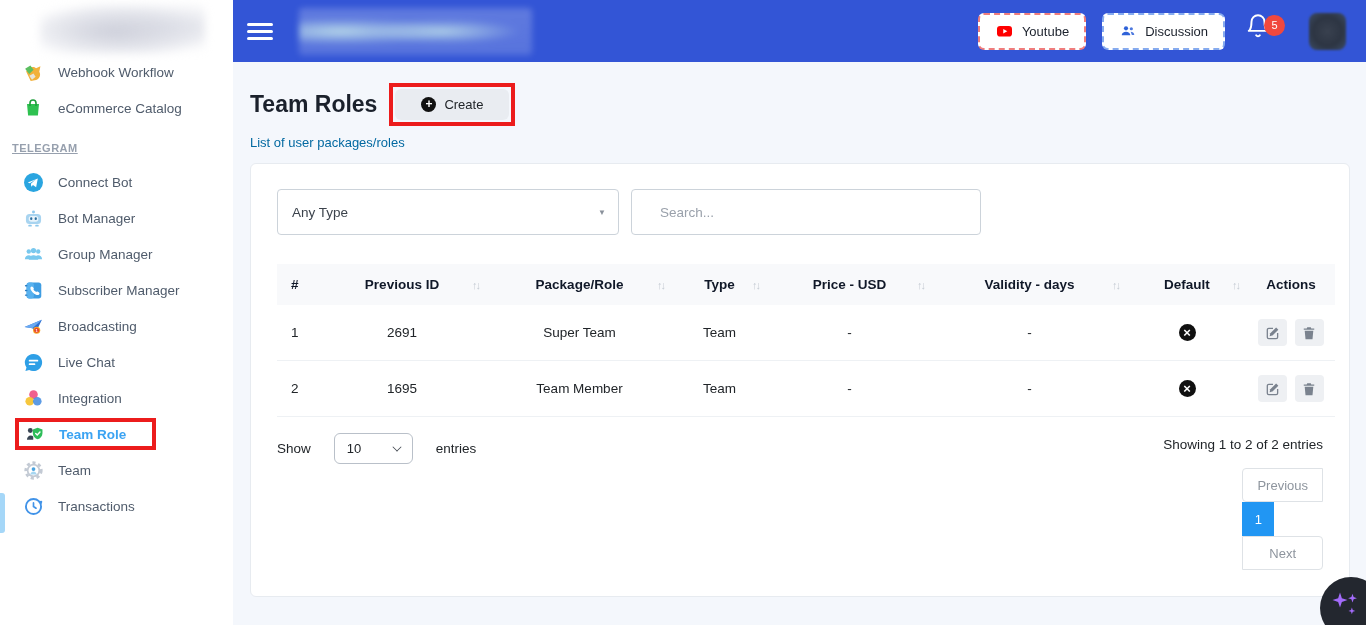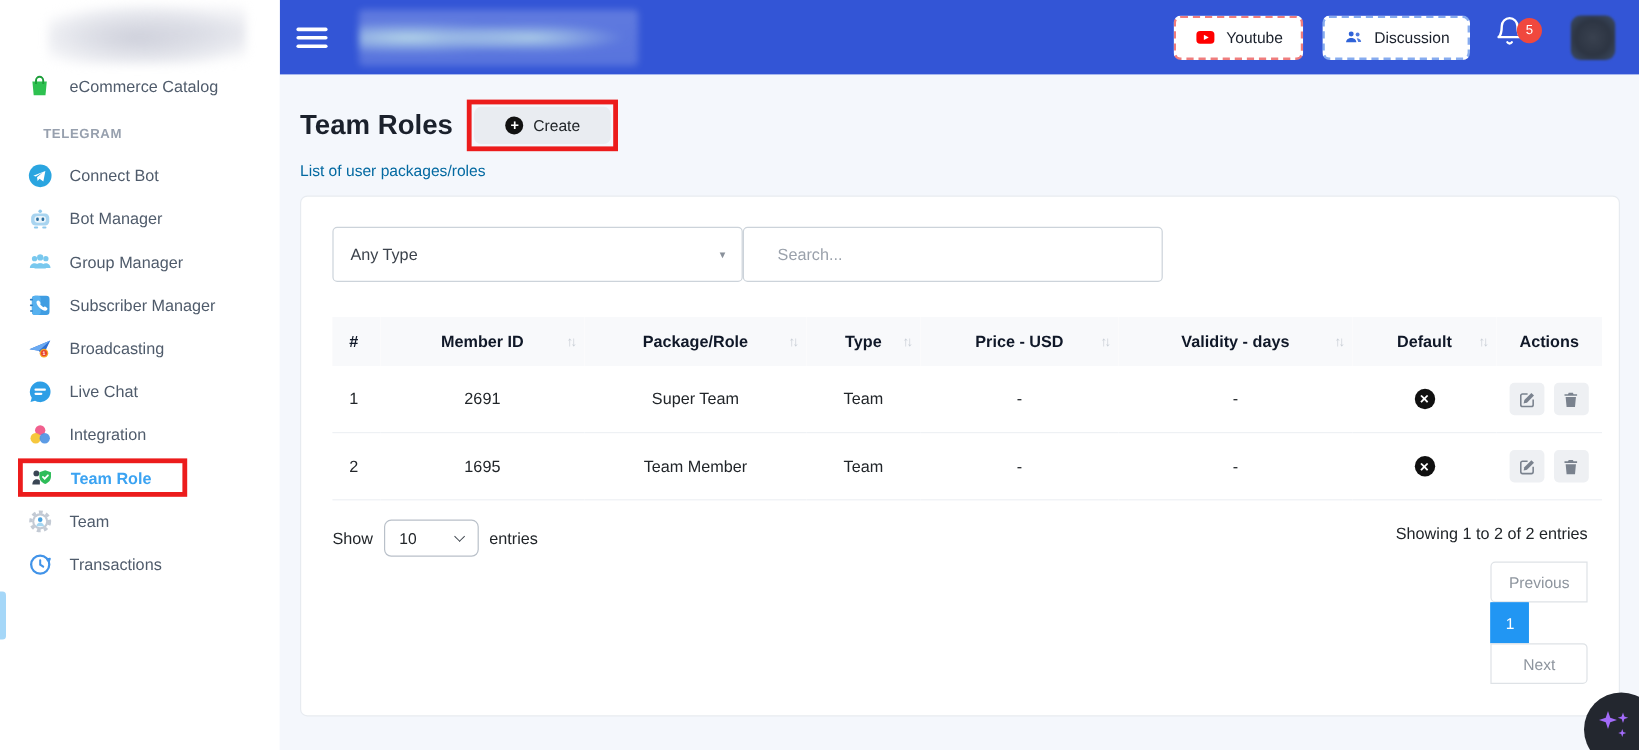--- a/index.html
+++ b/index.html
@@ -11,21 +11,21 @@
   .sidebar { width:233px; min-width:233px; background:#fff; height:625px; position:relative; z-index:5; }
   .logo-blur { height:50px; margin:4px 28px 0 40px; border-radius:8px;
     background:
       radial-gradient(ellipse at 45% 55%, rgba(205,207,218,.95), rgba(222,224,232,.55) 55%, transparent 75%),
       radial-gradient(ellipse at 75% 45%, rgba(214,216,226,.8), transparent 70%);
     filter: blur(4px); }
   .side-item { display:flex; align-items:center; gap:14px; height:36px; padding-left:22px;
     font-size:13.5px; color:#4f5b6b; cursor:pointer; }
   .side-item .s-icon { width:22px; height:22px; display:flex; align-items:center; justify-content:center; flex:0 0 22px; }
   .side-section { font-size:11px; font-weight:bold; color:#97a0ae; letter-spacing:.5px;
-    padding:16px 0 10px 36px; }
+    padding:16px 0 10px 12px;text-decoration:underline; }
   .side-item.active-item { position:relative; padding-left:1px; }
   .red-box { display:inline-flex; align-items:center; gap:14px; border:4px solid #ec1c1c;
     padding:1px 26px 1px 4px; margin-left:14px; }
   .active-label { color:#3ba3f2; font-weight:bold; }
   .active-bar { position:absolute; left:0; top:493px; width:5px; height:40px; background:#a5d7f8; border-radius:0 3px 3px 0; }
 
   
   .main { flex:1; display:flex; flex-direction:column; background:#f4f7fc; overflow:hidden; }
   .topbar { height:62px; background:#3355d6; display:flex; align-items:center; padding:0 20px 0 14px; gap:18px; }
   .hamburger { width:26px; display:flex; flex-direction:column; gap:4px; cursor:pointer; }
@@ -53,21 +53,21 @@
   .title-row { display:flex; align-items:center; }
   .page-title { font-size:23px; font-weight:bold; color:#1b212c; }
   .create-box { border:4px solid #ec1c1c; padding:2px; margin-left:12px; }
   .create-btn { display:flex; align-items:center; gap:8px; background:#e9ecf1; border:none;
     border-radius:6px; padding:8px 26px; font-size:13px; color:#212529; cursor:pointer; font-family:inherit; }
   .plus-circle { width:15px; height:15px; border-radius:50%; background:#111; color:#fff;
     font-size:12px; line-height:14px; text-align:center; font-weight:bold; }
   .subtitle { margin-top:9px; font-size:13px; color:#0369a1; }
 
   .card { background:#fff; border:1px solid #e7ebf0; border-radius:6px; margin-top:13px; padding:25px 26px 26px; }
-  .filter-row { display:flex; gap:0; }
+  .filter-row { display:flex; gap:12px; }
   .select2 { width:342px; height:46px; border:1px solid #ccd3da; border-radius:4px; display:flex;
     align-items:center; padding:0 14px; font-size:13.5px; color:#3c434c; position:relative; cursor:pointer; background:#fff; }
   .select2 .caret { position:absolute; right:12px; font-size:8px; color:#8a919b; }
   .search-input { width:350px; height:46px; border:1px solid #ccd3da; border-radius:4px;
     padding:0 28px; font-size:13.5px; color:#3c434c; font-family:inherit; outline:none; }
   .search-input::placeholder { color:#9aa1ab; }
 
   table { width:100%; border-collapse:collapse; margin-top:29px; table-layout:fixed; }
   th { background:#f8f9fb; font-size:13.5px; font-weight:bold; color:#101828; padding:13px 8px;
     text-align:center; position:relative; }
@@ -76,21 +76,21 @@
     font-size:11px; font-weight:normal; letter-spacing:-2px; cursor:pointer; }
   td { font-size:13.5px; color:#212529; padding:14px 8px; text-align:center; border-bottom:1px solid #eef1f4; }
   td.col-num { text-align:left; padding-left:14px; }
   .x-circle { display:inline-flex; width:17px; height:17px; border-radius:50%; background:#101010;
     color:#fff; font-size:13px; line-height:1; align-items:center; justify-content:center; font-weight:bold; }
   .action-btn { display:inline-flex; align-items:center; justify-content:center; width:29px; height:27px;
     border:none; border-radius:4px; background:#eef0f3; color:#7a828e; cursor:pointer; margin:0 2px; }
   .action-btn svg { width:14px; height:14px; }
 
   .table-footer { display:flex; justify-content:space-between; margin-top:16px; align-items:flex-start; }
-  .show-group { display:flex; align-items:center; gap:9px; font-size:13.5px; color:#212529; }
+  .show-group { display:flex; align-items:center; gap:23px; font-size:13.5px; color:#212529; }
   .entries-select { width:79px; height:31px; border:1px solid #b9c0c9; border-radius:6px; display:flex;
     align-items:center; padding:0 12px; font-size:13px; color:#212529; position:relative; cursor:pointer; background:#fff; }
   .entries-select .chev { position:absolute; right:11px; top:9px; width:8px; height:8px;
     border-right:1.8px solid #3c434c; border-bottom:1.8px solid #3c434c; transform:rotate(45deg) scale(.8); }
   .footer-right { display:flex; flex-direction:column; align-items:flex-end;justify-content:space-between; }
   .showing-text { font-size:13.5px; color:#212529; margin-top:4px; }
   .pagination { display:flex; margin-top:16px;flex-direction:column; }
   .page-btn { height:34px; border:1px solid #dee2e6; background:#fff; color:#8e959e; font-size:13px;
     padding:0 14px; cursor:pointer; font-family:inherit; }
   .page-btn.prev { border-radius:4px 0 0 4px; }
@@ -104,20 +104,30 @@
 </head>
 <body>
 
 <div class="app">
 
   <aside class="sidebar">
     <div class="logo-blur"></div>
 
     <div class="side-item">
       <span class="s-icon">
+        <svg viewBox="0 0 20 20" width="21" height="21">
+            <path d="M3 9c2-4.2 7.2-5.2 9.4-3l4.2-2-1.1 5.2c1.9 3 .1 6.8-3 7.9l-5.2 1z" fill="#f2b13b"></path>
+            <path d="M2 6.4l5-3.1 3.1 4.1-4.2 4z" fill="#5cbf60"></path>
+            <path d="M6 13l4-2 2 3-3.4 3z" fill="#e8e4da"></path>
+          </svg>
+      </span>
+      <span class="s-label">Webhook Workflow</span>
+    </div>
+    <div class="side-item">
+      <span class="s-icon">
         <svg viewBox="0 0 20 20" width="20" height="20">
             <path d="M4 6h12l-1.1 11.4H5.1z" fill="#2ec150"></path>
             <path d="M7 8V5a3 3 0 0 1 6 0v3" fill="none" stroke="#1d9e3a" stroke-width="1.6"></path>
           </svg>
       </span>
       <span class="s-label">eCommerce Catalog</span>
     </div>
 
     <div class="side-section">TELEGRAM</div>
 
@@ -302,21 +312,21 @@
             <span>Any Type</span>
             <span class="caret">▼</span>
           </div>
           <input class="search-input" type="text" placeholder="Search..." style="">
         </div>
 
         <table>
           <thead>
             <tr>
               <th class="col-num">#</th>
-              <th style="width:170px"><span>Member ID</span><span class="sort">↑↓</span></th>
+              <th style="width:170px"><span>Previous ID</span><span class="sort">↑↓</span></th>
               <th style="width:185px"><span>Package/Role</span><span class="sort">↑↓</span></th>
               <th style="width:95px"><span>Type</span><span class="sort">↑↓</span></th>
               <th style="width:165px"><span>Price - USD</span><span class="sort">↑↓</span></th>
               <th style="width:195px"><span>Validity - days</span><span class="sort">↑↓</span></th>
               <th style="width:120px"><span>Default</span><span class="sort">↑↓</span></th>
               <th style="width:88px">Actions</th>
             </tr>
           </thead>
           <tbody>
             <tr>

